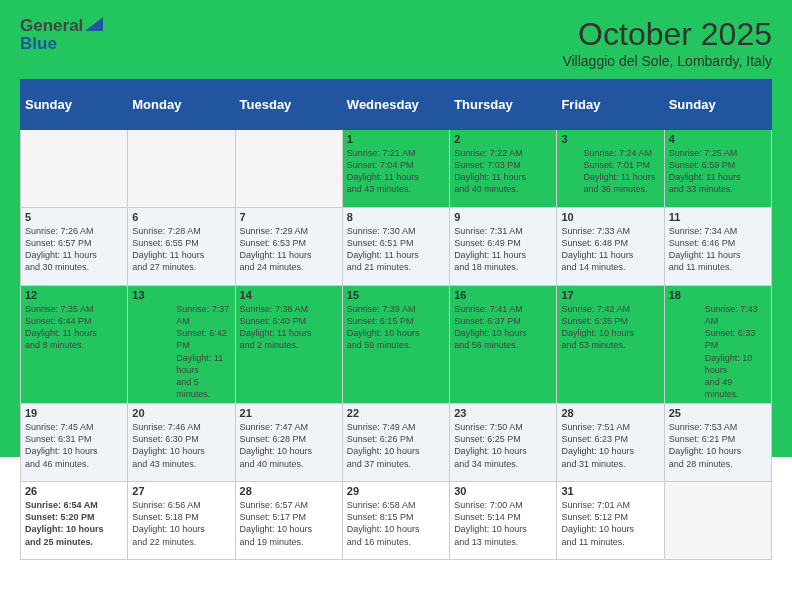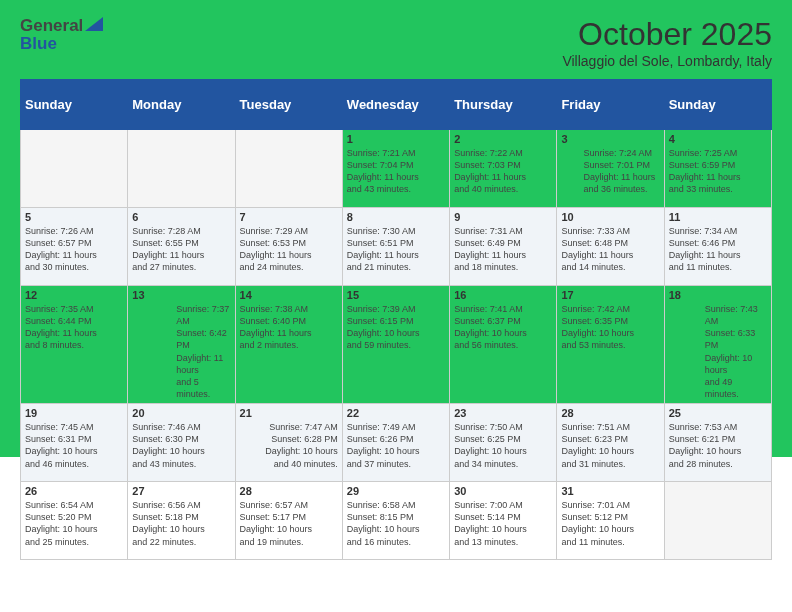--- a/index.html
+++ b/index.html
@@ -258,21 +258,21 @@
           </td>
           <td>
             <div class="day-num">20</div>
             <div class="day-info" style="white-space: pre-line;">Sunrise: 7:46 AM
 Sunset: 6:30 PM
 Daylight: 10 hours
 and 43 minutes.</div>
           </td>
           <td>
             <div class="day-num">21</div>
-            <div class="day-info" style="white-space: pre-line; text-align: right;">Sunrise: 7:47 AM
+            <div class="day-info" style="white-space: pre-line;">Sunrise: 7:47 AM
 Sunset: 6:28 PM
 Daylight: 10 hours
 and 40 minutes.</div>
           </td>
           <td>
             <div class="day-num">22</div>
             <div class="day-info" style="white-space: pre-line;">Sunrise: 7:49 AM
 Sunset: 6:26 PM
 Daylight: 10 hours
 and 37 minutes.</div>
@@ -295,21 +295,21 @@
             <div class="day-num">25</div>
             <div class="day-info" style="white-space: pre-line;">Sunrise: 7:53 AM
 Sunset: 6:21 PM
 Daylight: 10 hours
 and 28 minutes.</div>
           </td>
         </tr>
         <tr>
           <td>
             <div class="day-num">26</div>
-            <div class="day-info" style="white-space: pre-line;">Sunrise: 6:54 AM
+            <div class="day-info" style="white-space: pre-line; font-weight: bold;">Sunrise: 6:54 AM
 Sunset: 5:20 PM
 Daylight: 10 hours
 and 25 minutes.</div>
           </td>
           <td>
             <div class="day-num">27</div>
             <div class="day-info" style="white-space: pre-line;">Sunrise: 6:56 AM
 Sunset: 5:18 PM
 Daylight: 10 hours
 and 22 minutes.</div>

